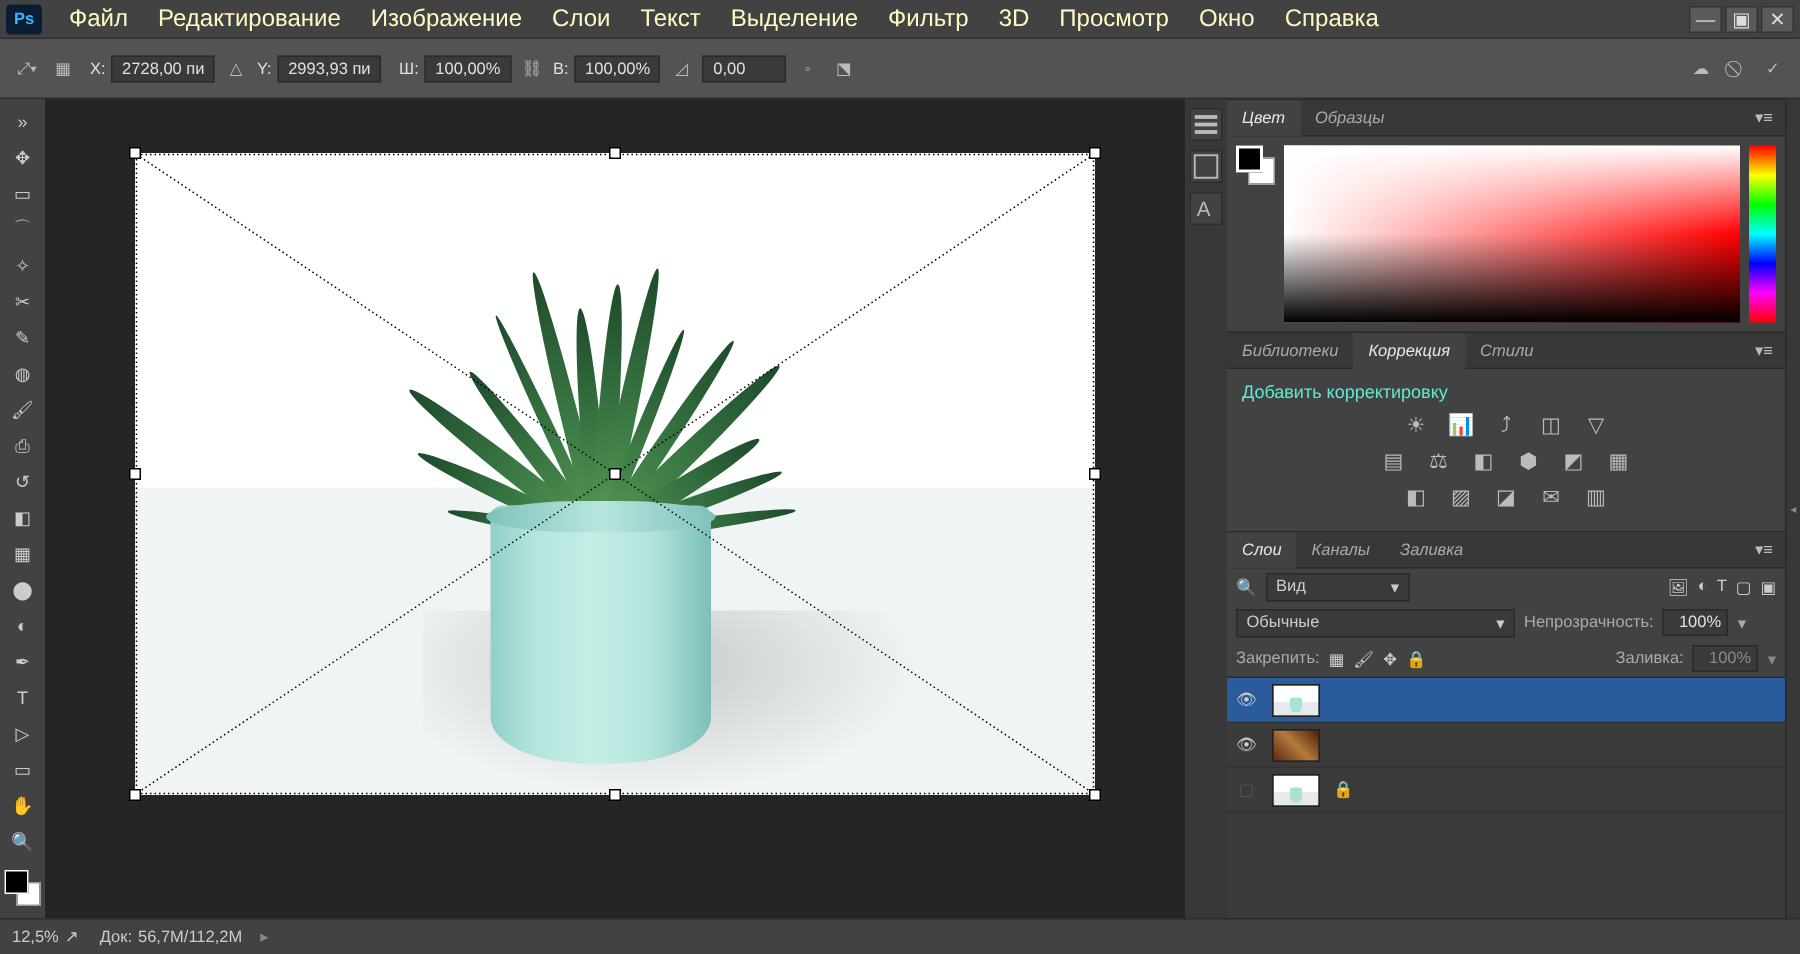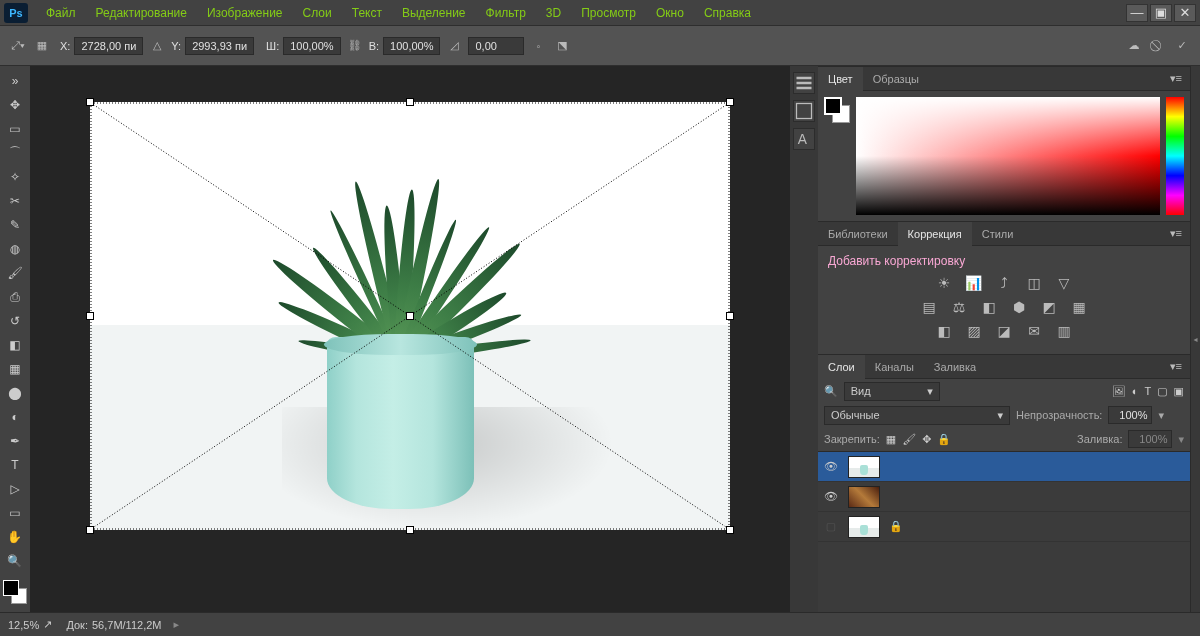--- a/index.html
+++ b/index.html
@@ -1,19 +1,19 @@
 <!DOCTYPE html>
 <html><head>
 <meta charset="utf-8">
 <style>
   * { box-sizing: border-box; margin: 0; padding: 0; font-family: "Segoe UI", Tahoma, Arial, sans-serif; }
   body { background:#1a1a1a; width:1200px; height:636px; overflow:hidden; color:#ccc; font-size:12px; user-select:none; }
   .menubar { height:26px; background:#424242; display:flex; align-items:center; padding:0 4px; border-bottom:1px solid #2e2e2e; }
   .ps-badge { width:24px; height:20px; border-radius:3px; background:#0a1e33; color:#3db7ff; font-weight:700; font-size:11px; display:flex; align-items:center; justify-content:center; margin-right:8px; }
-  .menubar .item { margin:0 10px; color:#84cc16; font-size:12px; }
+  .menubar .item { margin:0 10px; color:#fef9c3; font-size:16px; }
   .win-controls { margin-left:auto; display:flex; gap:2px; }
   .win-btn { width:22px; height:18px; background:#5a5a5a; display:flex; align-items:center; justify-content:center; color:#ddd; font-size:13px; border:1px solid #333; }
 
   .optionsbar { height:40px; background:#535353; display:flex; align-items:center; padding:0 6px; border-bottom:1px solid #2e2e2e; font-size:11px; color:#ccc; }
   .opt-box { margin:0 6px; display:flex; align-items:center; gap:4px; }
   .opt-label{color:#e0e0e0;}
   .opt-val { background:#3a3a3a; border:1px solid #2a2a2a; padding:2px 6px; min-width:56px; color:#e0e0e0; }
   .opt-icon{ width:16px; height:16px; display:flex; align-items:center; justify-content:center; color:#bbb;}
   .glyph-btn{width:24px;height:24px;display:flex;align-items:center;justify-content:center;color:#bbb;}
 
@@ -40,21 +40,21 @@
   .transform-box{position:absolute;inset:0;}
   .t-line{stroke:#000;stroke-dasharray:1,2;stroke-width:1;}
   .handle{position:absolute;width:8px;height:8px;background:#fff;border:1px solid #000;margin:-4px;}
 
   .collapsed-panels{width:28px;background:#383838;display:flex;flex-direction:column;align-items:center;padding-top:6px;gap:6px;}
   .collapsed-panels .cp{width:22px;height:22px;background:#424242;border:1px solid #2c2c2c;display:flex;align-items:center;justify-content:center;}
 
   .right-panels{width:372px;background:#383838;display:flex;flex-direction:column;}
   .panel{background:#424242;border-top:1px solid #2a2a2a;display:flex;flex-direction:column;}
   .panel-tabs{height:24px;background:#383838;display:flex;align-items:center;border-bottom:1px solid #2a2a2a;font-size:11px;}
-  .panel-tabs .tab{padding:12px 10px;height:100%;display:flex;align-items:center;color:#aaa;}
+  .panel-tabs .tab{padding:12px 10px;height:100%;display:flex;align-items:center;color:#aaa;font-style:italic;}
   .panel-tabs .tab.active{background:#424242;color:#e5e5e5;}
   .panel-tabs .more{margin-left:auto;padding:0 8px;color:#bbb;}
   .color-panel-body{height:130px;display:flex;gap:6px;padding:6px;}
   .cp-swatch{width:26px;height:26px;position:relative;}
   .cp-swatch .fg{position:absolute;width:18px;height:18px;background:#000;border:2px solid #fff;left:0;top:0;}
   .cp-swatch .bg{position:absolute;width:18px;height:18px;background:#fff;border:1px solid #999;right:0;bottom:0;}
   .ramp{flex:1;background:linear-gradient(to bottom, rgba(255,255,255,1), rgba(255,255,255,0) 50%, rgba(0,0,0,1)), linear-gradient(to right,#fff,#f00);}
   .hue{width:18px;background:linear-gradient(#f00,#ff0,#0f0,#0ff,#00f,#f0f,#f00);}
 
   .adjust-body{padding:8px 10px;color:#ccc;}
@@ -246,21 +246,21 @@
     </div>
 
     <div class="panel">
       <div class="panel-tabs">
         <div class="tab">Библиотеки</div>
         <div class="tab active">Коррекция</div>
         <div class="tab">Стили</div>
         <div class="more">▾≡</div>
       </div>
       <div class="adjust-body">
-        <div style="color:#f9a8d4;margin-bottom:4px;">Добавить корректировку</div>
+        <div style="color:#5eead4;margin-bottom:4px;">Добавить корректировку</div>
         <div class="adjust-row">
           <span>☀</span>
           <span>📊</span>
           <span>⤴</span>
           <span>◫</span>
           <span>▽</span>
         </div>
         <div class="adjust-row">
           <span>▤</span>
           <span>⚖</span>

